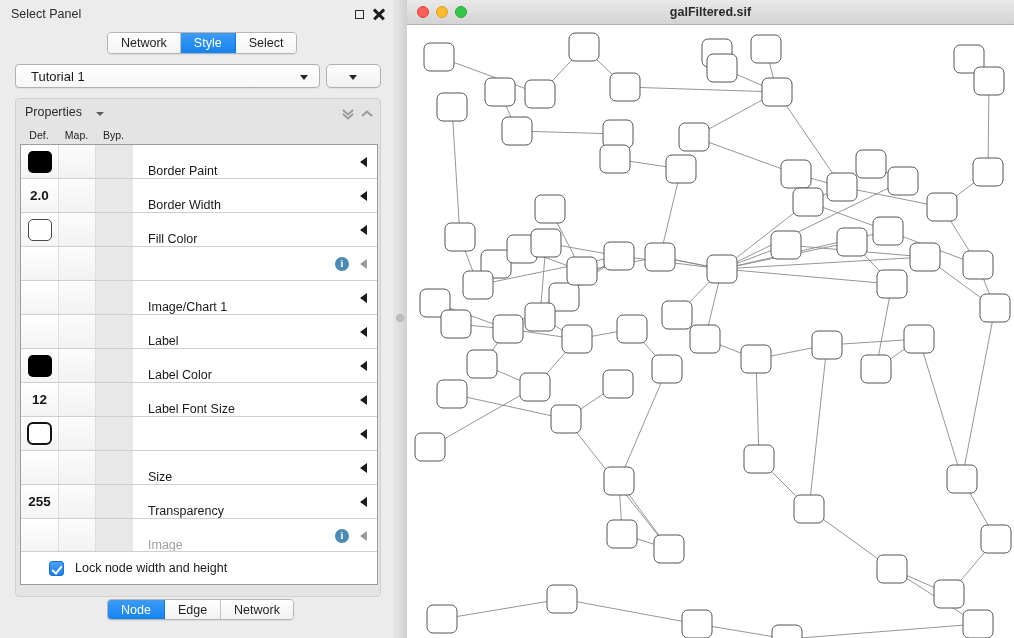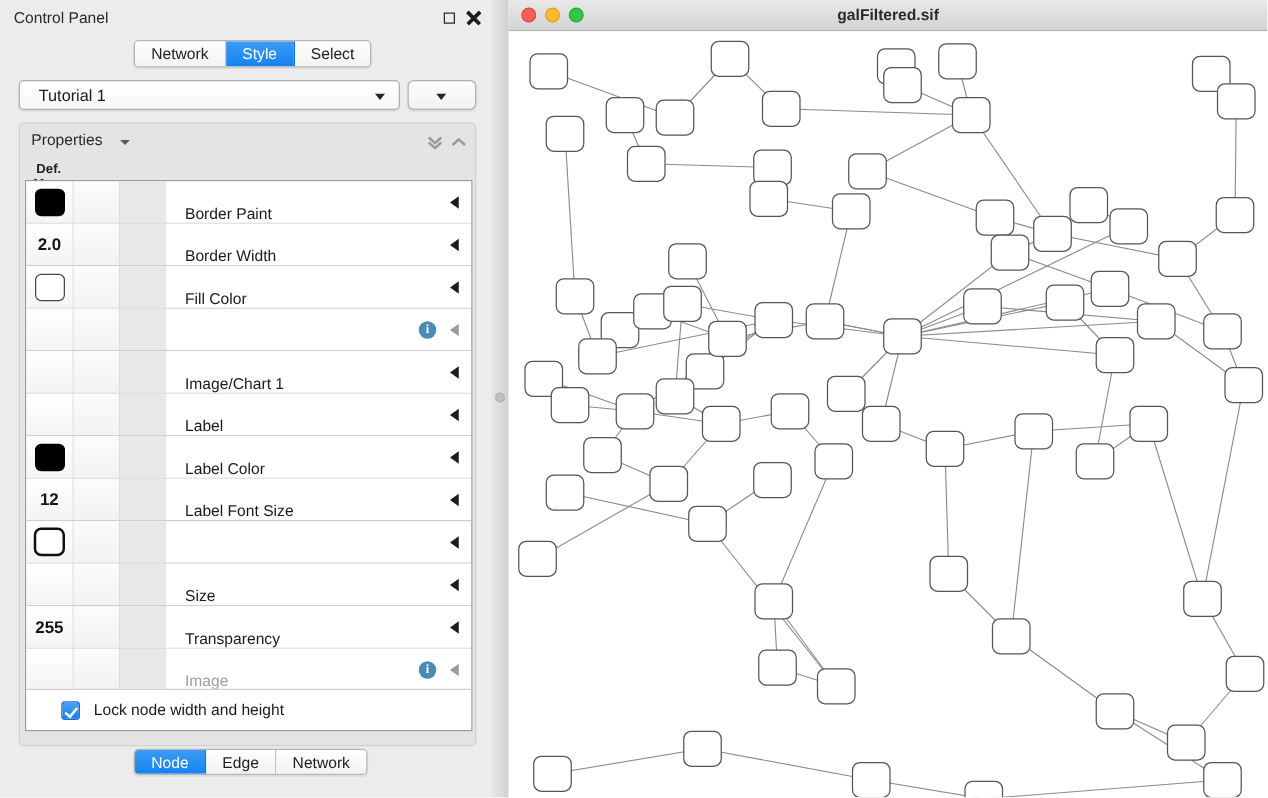--- a/index.html
+++ b/index.html
@@ -132,21 +132,21 @@
     position: absolute; width: 14px; height: 16px;
   }
   .chev svg { display: block; }
   #chev-collapse { right: 27px; top: 7px; }
   #chev-expand   { right: 8px;  top: 7px; }
 
   
   #col-header {
     position: absolute; left: 4px; top: 30px; width: 358px; height: 14px;
     display: flex;
-    font-size: 10.5px; font-weight: bold; color: #222; flex-direction: column;
+    font-size: 10.5px; font-weight: normal; color: #222;
   }
   #col-header .ch { text-align: center; }
   #col-header .ch-def { width: 38px; }
   #col-header .ch-map { width: 37px; }
   #col-header .ch-byp { width: 37px; }
   #table-box {
     position: absolute; left: 4px; top: 45px;
     width: 358px; height: 441px;
     background: #ffffff;
     border: 1px solid #9b9b9b;
@@ -298,21 +298,21 @@
   #net-canvas { display: block; }
 </style>
 </head>
 <body>
 
 <div id="root">
 
   <div id="control-panel">
 
     <div id="cp-titlebar">
-      <div id="cp-title">Control Panel</div>
+      <div id="cp-title">Select Panel</div>
       <div id="cp-win-controls">
         <div class="cp-maximize"></div>
         <div class="cp-close"></div>
       </div>
     </div>
 
     <div id="cp-tabs">
       <div class="cp-tab">Network</div>
       <div class="cp-tab sel">Style</div>
       <div class="cp-tab">Select</div>

